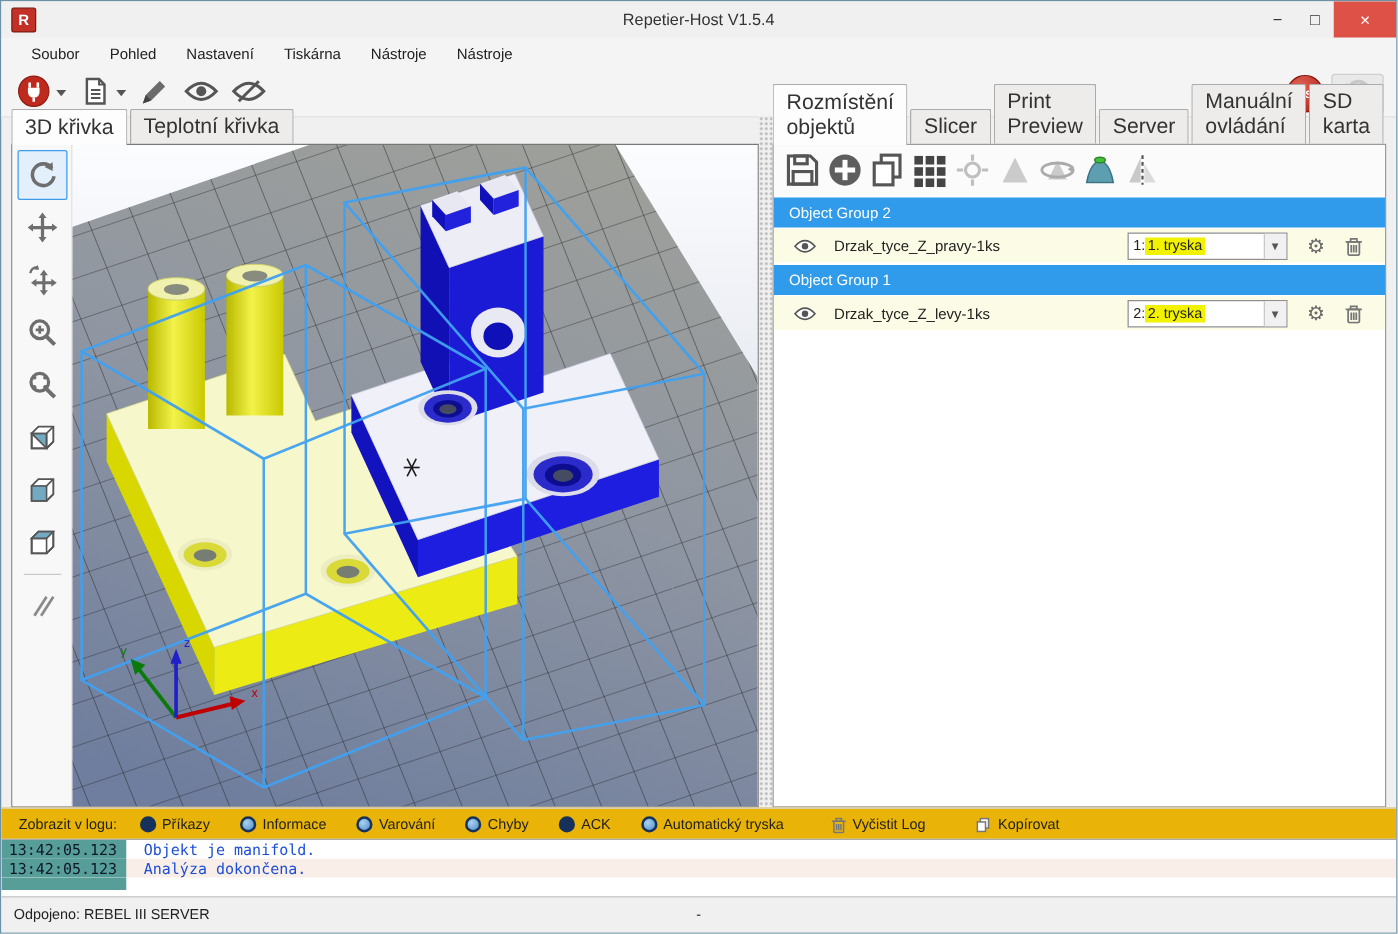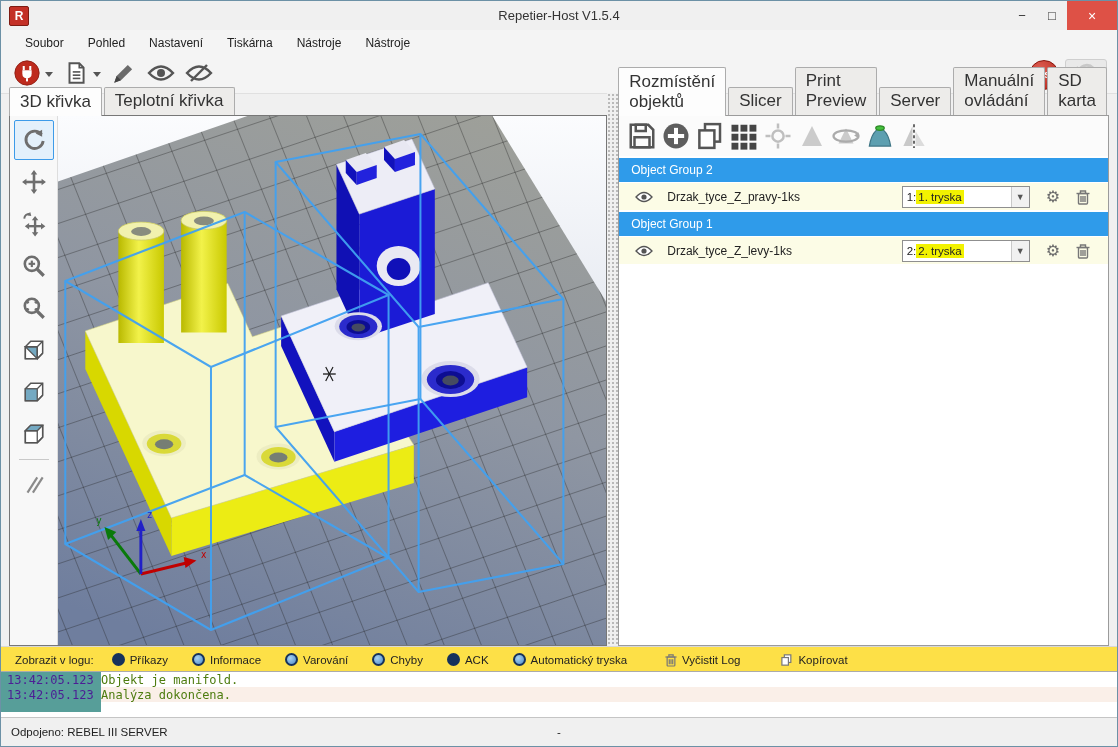--- a/index.html
+++ b/index.html
@@ -51,34 +51,34 @@
   .objrow .eye{margin:0 14px 0 16px;display:flex;}
   .objname{font-size:12px;color:#222;}
   .combo{margin-left:auto;width:126px;height:20px;border:1px solid #8F8F8F;background:#fff;display:flex;align-items:stretch;font-size:11.5px;cursor:pointer;}
   .combo .txt{flex:1;display:flex;align-items:center;padding-left:4px;white-space:nowrap;overflow:hidden;}
   .combo .hl{background:#F2F200;padding:1px 2px;}
   .combo .dd{width:17px;border-left:1px solid #C9C9C9;background:#F1F1F1;display:flex;align-items:center;justify-content:center;color:#555;font-size:9px;}
   .rowgear{margin:0 16px;font-family:"DejaVu Sans",sans-serif;font-size:16px;color:#6B6B6B;line-height:1;cursor:pointer;}
   .rowtrash{margin-right:18px;display:flex;cursor:pointer;}
   
   .filterbar{position:absolute;top:645px;left:0;right:0;height:25px;display:flex;align-items:center;
-             padding-left:14px;background:#fde047;border-top:1px solid #D8D8D8;font-size:11.5px;}
+             padding-left:14px;background:#eab308;border-top:1px solid #D8D8D8;font-size:11.5px;}
   .fitem{display:flex;align-items:center;margin-right:24px;cursor:pointer;}
   .dot{width:13px;height:13px;border-radius:50%;border:2px solid #16325C;box-sizing:border-box;margin-right:5px;}
   .dot.on{background:#16325C;}
   .dot.off{background:radial-gradient(circle at 35% 35%,#A8D2F2,#4E8CC8);}
   .faction{display:flex;align-items:center;margin-left:14px;margin-right:26px;cursor:pointer;}
   .faction svg{margin-right:5px;}
   
   .logarea{position:absolute;top:670px;left:0;right:0;height:46px;background:#fff;border-top:1px solid #ABABAB;
            font-family:"DejaVu Sans Mono",monospace;font-size:12px;overflow:hidden;}
   .logrow{height:15px;display:flex;align-items:center;}
   .logrow.alt{background:#FAEFE8;}
-  .ltime{width:100px;align-self:stretch;background:#579E99;color:#4c1d95;display:flex;align-items:center;padding-left:6px;box-sizing:border-box;flex:none;}
-  .lmsg{color:#4d7c0f;white-space:pre;}
+  .ltime{width:100px;align-self:stretch;background:#579E99;color:#0f172a;display:flex;align-items:center;padding-left:6px;box-sizing:border-box;flex:none;}
+  .lmsg{color:#1d4ed8;padding-left:14px;white-space:pre;}
   .logrow.partial{height:10px;overflow:hidden;}
   
   .statusbar{position:absolute;top:716px;left:0;right:0;height:28px;background:#F0F0F0;border-top:1px solid #C5C5C5;
              display:flex;align-items:center;padding:0 10px;font-size:11.5px;color:#222;}
   .st-center{position:absolute;left:0;right:0;text-align:center;}
   .st-right{margin-left:auto;display:flex;align-items:center;z-index:2;}
   .progress{width:212px;height:15px;border:1px solid #ADADAD;background:#E8E8E8;margin:0 8px;}
   .grip{display:flex;align-items:flex-end;}
 </style>
 </head>

